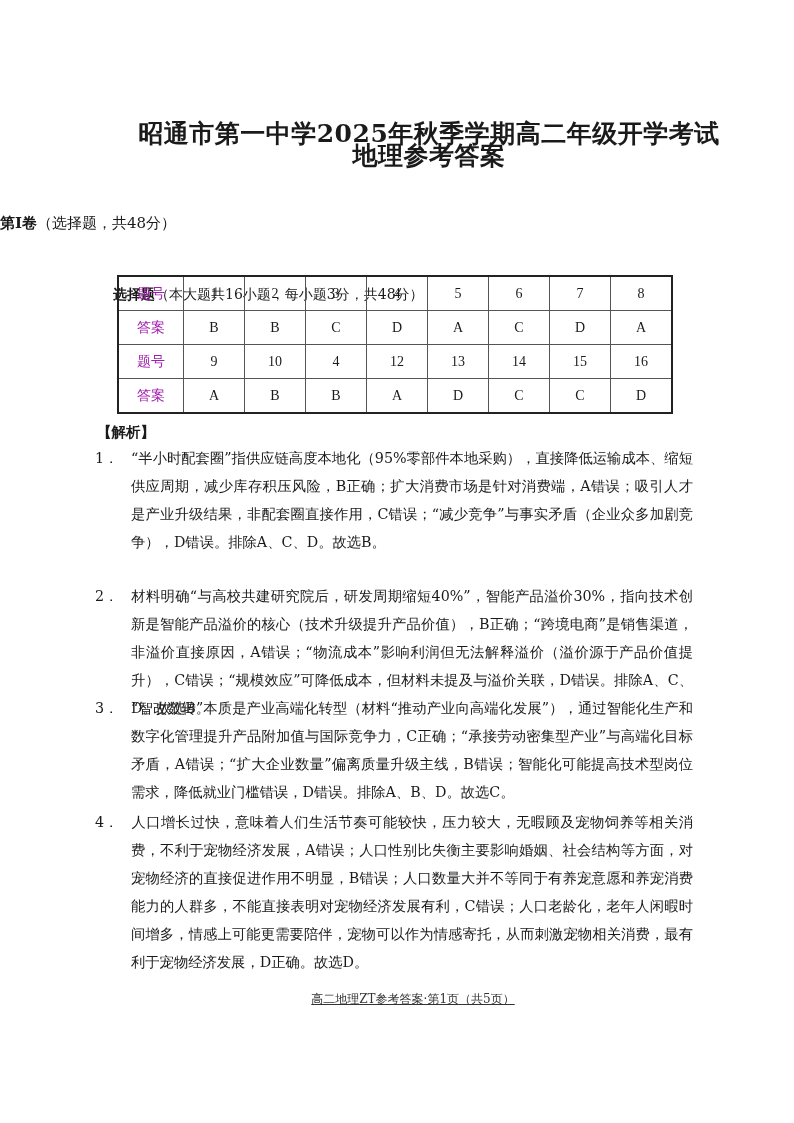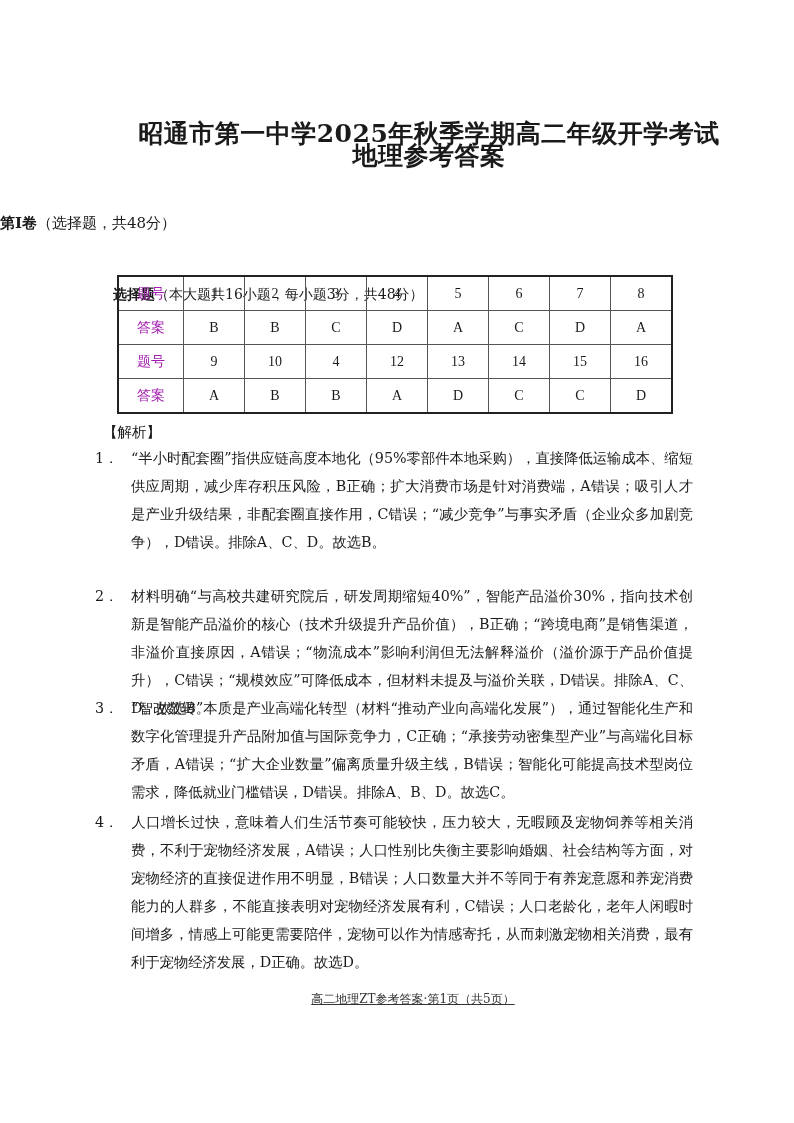--- a/index.html
+++ b/index.html
@@ -12,21 +12,21 @@
   .sec { position: absolute; top: 214px; left: 0; width: 794px; text-align: left; font-size: 15px; }
   .sec b { font-weight: bold; }
   .lead { position: absolute; top: 246px; left: 113px; font-size: 14px; margin-top: 40px; }
   .lead b { font-weight: bold; }
   table.ans { position: absolute; top: 275px; left: 117px; border-collapse: collapse;
               border: 2px solid #222; font-size: 14px; }
   table.ans td { border: 1px solid #555; height: 33px; text-align: center; padding: 0;
                  font-family: "Liberation Serif", serif; }
   table.ans td.hd { width: 64px; font-family: "DejaVu Serif", serif; color: #a21caf; }
   table.ans td.v { width: 60px; }
-  .jx { position: absolute; top: 423px; left: 103px; font-size: 14.5px; font-weight: normal; }
+  .jx { position: absolute; top: 423px; left: 97px; font-size: 14.5px; font-weight: bold; }
   .item { position: absolute; left: 113px; width: 580px; font-size: 14.3px; line-height: 28px; }
   .item .num { display: inline-block; width: 18px; }
   .item .txt { display: block; text-indent: -18px; padding-left: 18px; text-align: justify; }
   #i1 { top: 444px; }
   #i2 { top: 582px; }
   #i3 { top: 694px; }
   #i4 { top: 808px; }
   .footer { position: absolute; top: 991px; left: 16px; width: 794px; text-align: center; font-size: 12px; color: #333; text-decoration: underline; }
 </style>
 </head>

